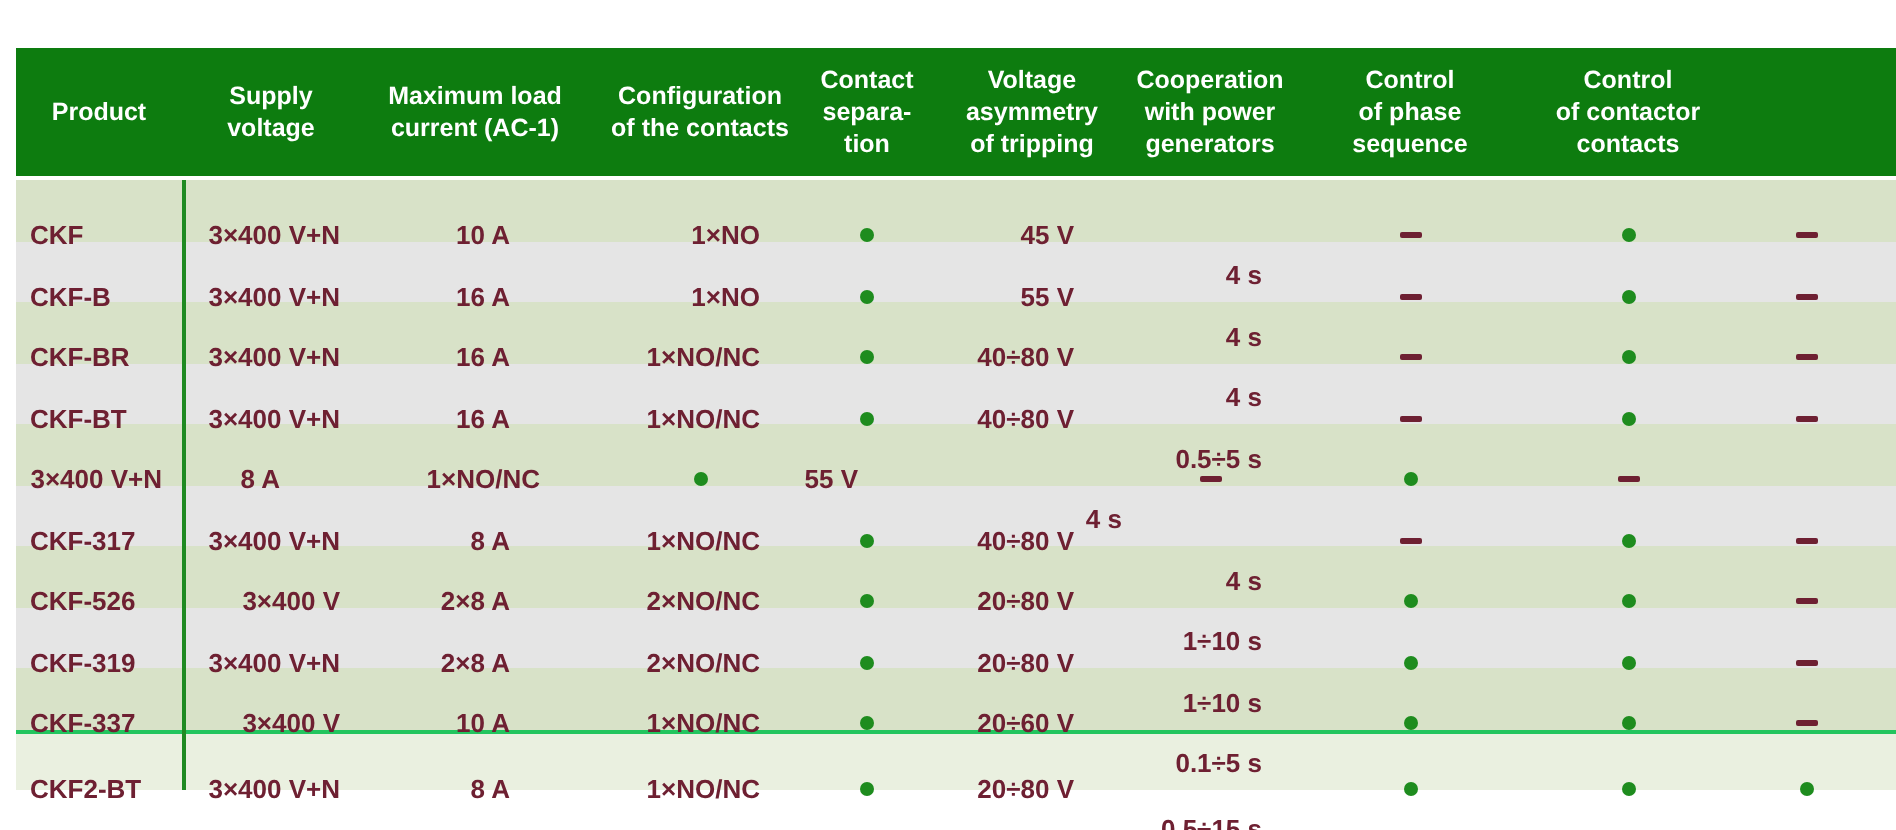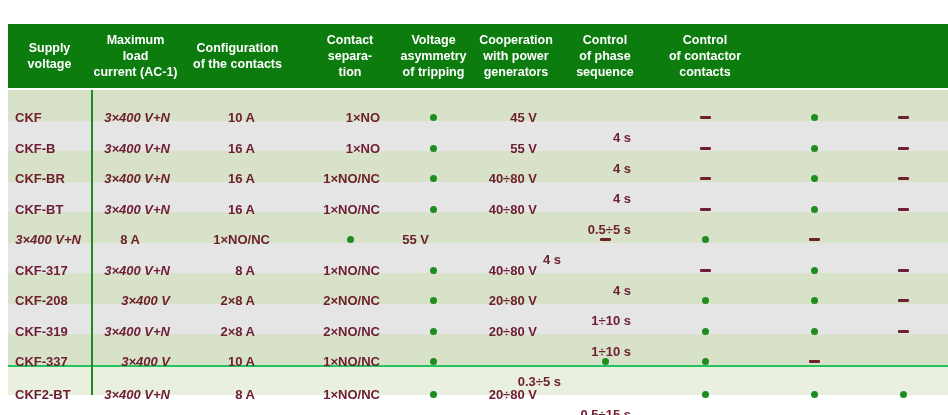--- a/index.html
+++ b/index.html
@@ -32,21 +32,21 @@
   }
   .row.odd{background:#d8e2c8;}
   .row.even{background:#e5e5e5;}
   .row.last{border-top:2px solid #22c55e;background:#eaf0e0;}
   .cell{
     display:flex;align-items:center;
     color:#6e2032;font-weight:bold;font-size:13px;
     box-sizing:border-box;white-space:nowrap;
   }
   .c-product{justify-content:flex-start;padding-left:7px;}
-  .c-supply{justify-content:flex-end;padding-right:10px;font-style:italic;}
+  .c-supply{justify-content:flex-end;padding-right:10px;}
   .c-current{justify-content:flex-end;padding-right:40px;}
   .c-config{justify-content:flex-end;padding-right:25px;}
   .c-separation{justify-content:center;}
   .c-asymmetry{justify-content:flex-end;padding-right:33px;}
   .c-delay{justify-content:flex-end;padding-right:9px;margin-top:40px;}
   .c-cooperation{justify-content:center;}
   .c-phase{justify-content:center;}
   .c-contactor{justify-content:center;}
   .dot{
     width:7px;height:7px;border-radius:50%;
@@ -61,20 +61,21 @@
     background:#1f8a22;
   }
 </style>
 </head>
 <body>
 
 <div class="page">
   <div class="spec-table">
 
     <div class="thead">
+      <div class="th">Product</div>
       <div class="th">Supply
 voltage</div>
       <div class="th">Maximum load
 current (AC-1)</div>
       <div class="th">Configuration
 of the contacts</div>
       <div class="th">Contact
 separa-
 tion</div>
       <div class="th">Voltage
@@ -206,21 +207,21 @@
             <span class="dash"></span>
           </div>
           <div class="cell c-phase">
             <span class="dot"></span>
           </div>
           <div class="cell c-contactor">
             <span class="dash"></span>
           </div>
         </div>
         <div class="row odd">
-          <div class="cell c-product">CKF-208</div>
+          <div class="cell c-product">CKF-526</div>
           <div class="cell c-supply">3×400 V</div>
           <div class="cell c-current">2×8 A</div>
           <div class="cell c-config">2×NO/NC</div>
           <div class="cell c-separation">
             <span class="dot"></span>
           </div>
           <div class="cell c-asymmetry">20÷80 V</div>
           <div class="cell c-delay">1÷10 s</div>
           <div class="cell c-cooperation">
             <span class="dot"></span>
@@ -253,21 +254,22 @@
           </div>
         </div>
         <div class="row odd">
           <div class="cell c-product">CKF-337</div>
           <div class="cell c-supply">3×400 V</div>
           <div class="cell c-current">10 A</div>
           <div class="cell c-config">1×NO/NC</div>
           <div class="cell c-separation">
             <span class="dot"></span>
           </div>
-          <div class="cell c-delay">0.3÷5 s</div>
+          <div class="cell c-asymmetry">20÷60 V</div>
+          <div class="cell c-delay">0.1÷5 s</div>
           <div class="cell c-cooperation">
             <span class="dot"></span>
           </div>
           <div class="cell c-phase">
             <span class="dot"></span>
           </div>
           <div class="cell c-contactor">
             <span class="dash"></span>
           </div>
         </div>

